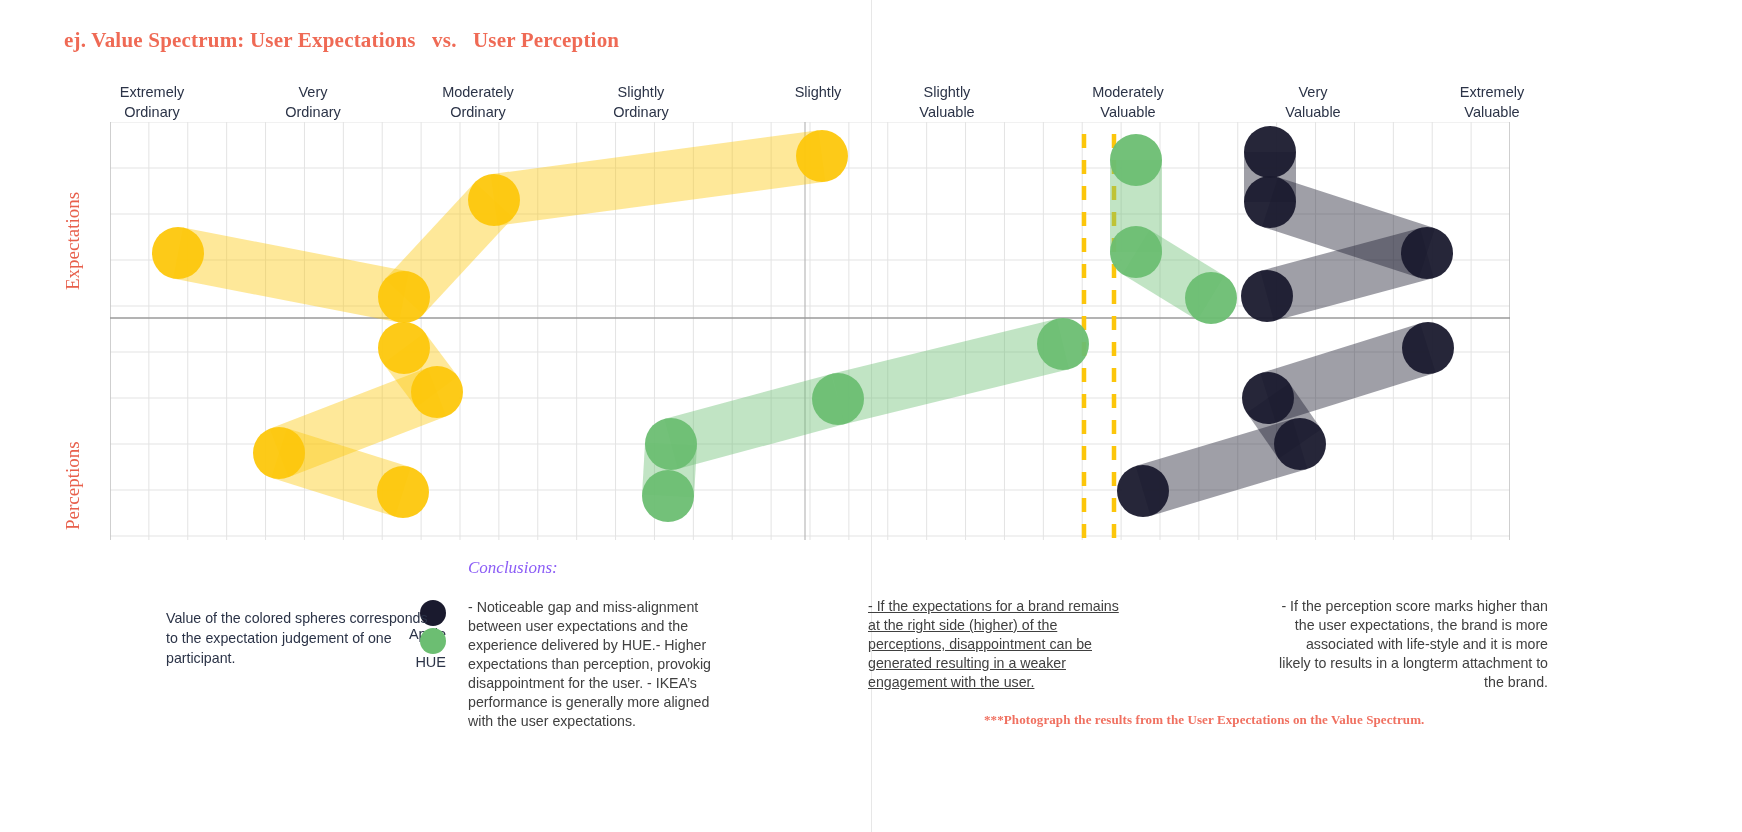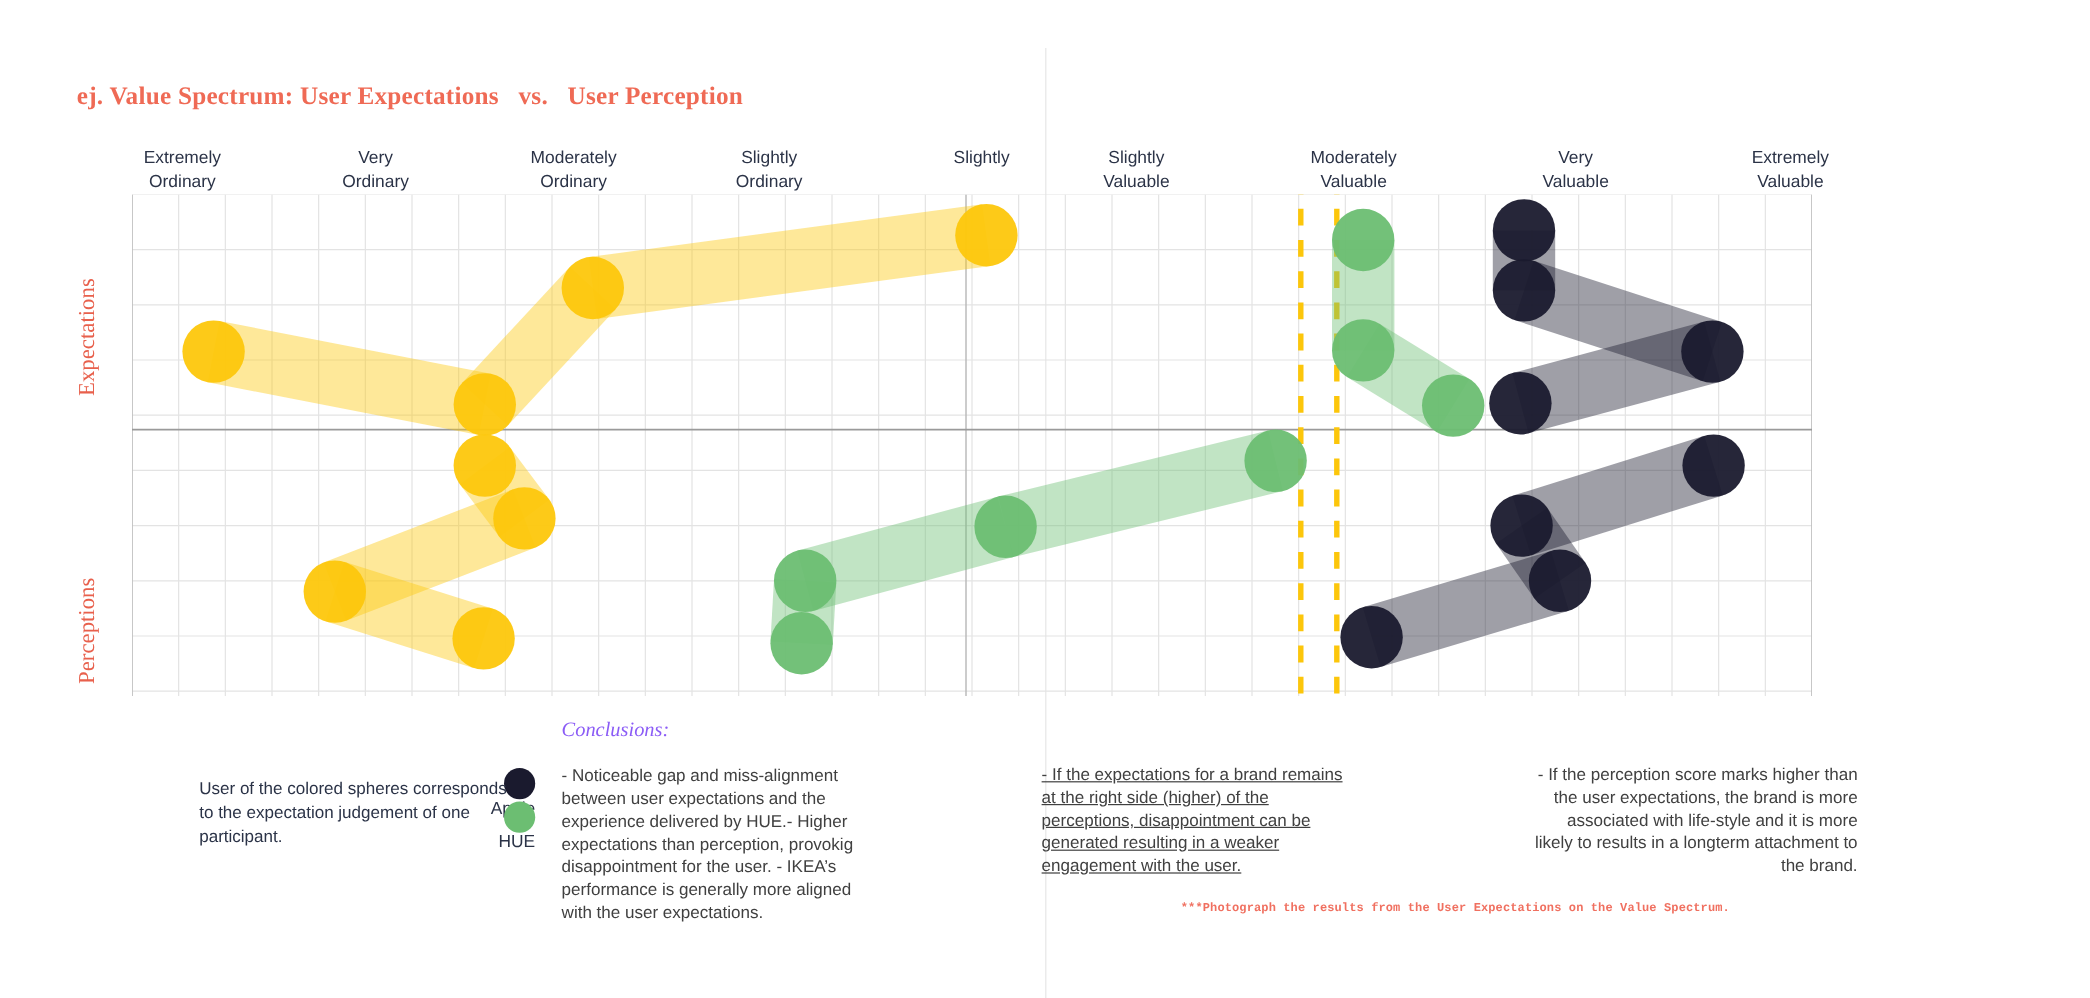--- a/index.html
+++ b/index.html
@@ -4,21 +4,21 @@
 <style>
   html,body{margin:0;padding:0;}
   body{
     width:1742px;height:832px;
     background:#ffffff;
     font-family:"Liberation Sans", sans-serif;
     color:#2b3347;
     overflow:hidden;
     position:relative;
   }
-  #root{position:absolute;inset:0;margin-top:40px;}
+  #root{position:absolute;inset:0;}
 
   
   .title{
     position:absolute;left:64px;top:28px;
     font-family:"Liberation Serif", serif;
     font-size:21px;font-weight:700;color:#ef6a55;
     letter-spacing:.2px;white-space:pre;
   }
 
   
@@ -75,22 +75,22 @@
   .swatch{width:26px;height:26px;border-radius:50%;flex:0 0 auto;}
   .legend-text{margin-left:30px;font-size:14.5px;color:#2b3347;}
   .legend-note{
     position:absolute;left:166px;top:608px;width:272px;
     font-size:14.2px;line-height:20px;color:#2b3347;
   }
 
   
   .footnote{
     position:absolute;left:984px;top:712px;
-    font-family:Liberation Mono, monospace;
-    font-size:10px;font-weight:700;color:#f07060;
+    font-family:Liberation Serif, serif;
+    font-size:13px;font-weight:700;color:#f07060;
     white-space:nowrap;letter-spacing:.1px;
   }
 </style>
 </head>
 <body>
 
 <div id="root">
 
   <div class="title">ej. Value Spectrum: User Expectations   vs.   User Perception</div>
 
@@ -264,17 +264,17 @@
   <div class="legend">
       <div class="legend-row">
         <div class="swatch" style="background: rgb(26, 26, 46);"></div>
         <div class="legend-text">Apple</div>
       </div>
       <div class="legend-row">
         <div class="swatch" style="background: rgb(108, 190, 114);"></div>
         <div class="legend-text">HUE</div>
       </div>
     </div>
-  <div class="legend-note">User of the colored spheres corresponds to the expectation judgement of one participant.</div>
+  <div class="legend-note">Value of the colored spheres corresponds to the expectation judgement of one participant.</div>
 
   <div class="footnote">***Photograph the results from the User Expectations on the  Value Spectrum.</div>
 
 </div>
 
 </body></html>

